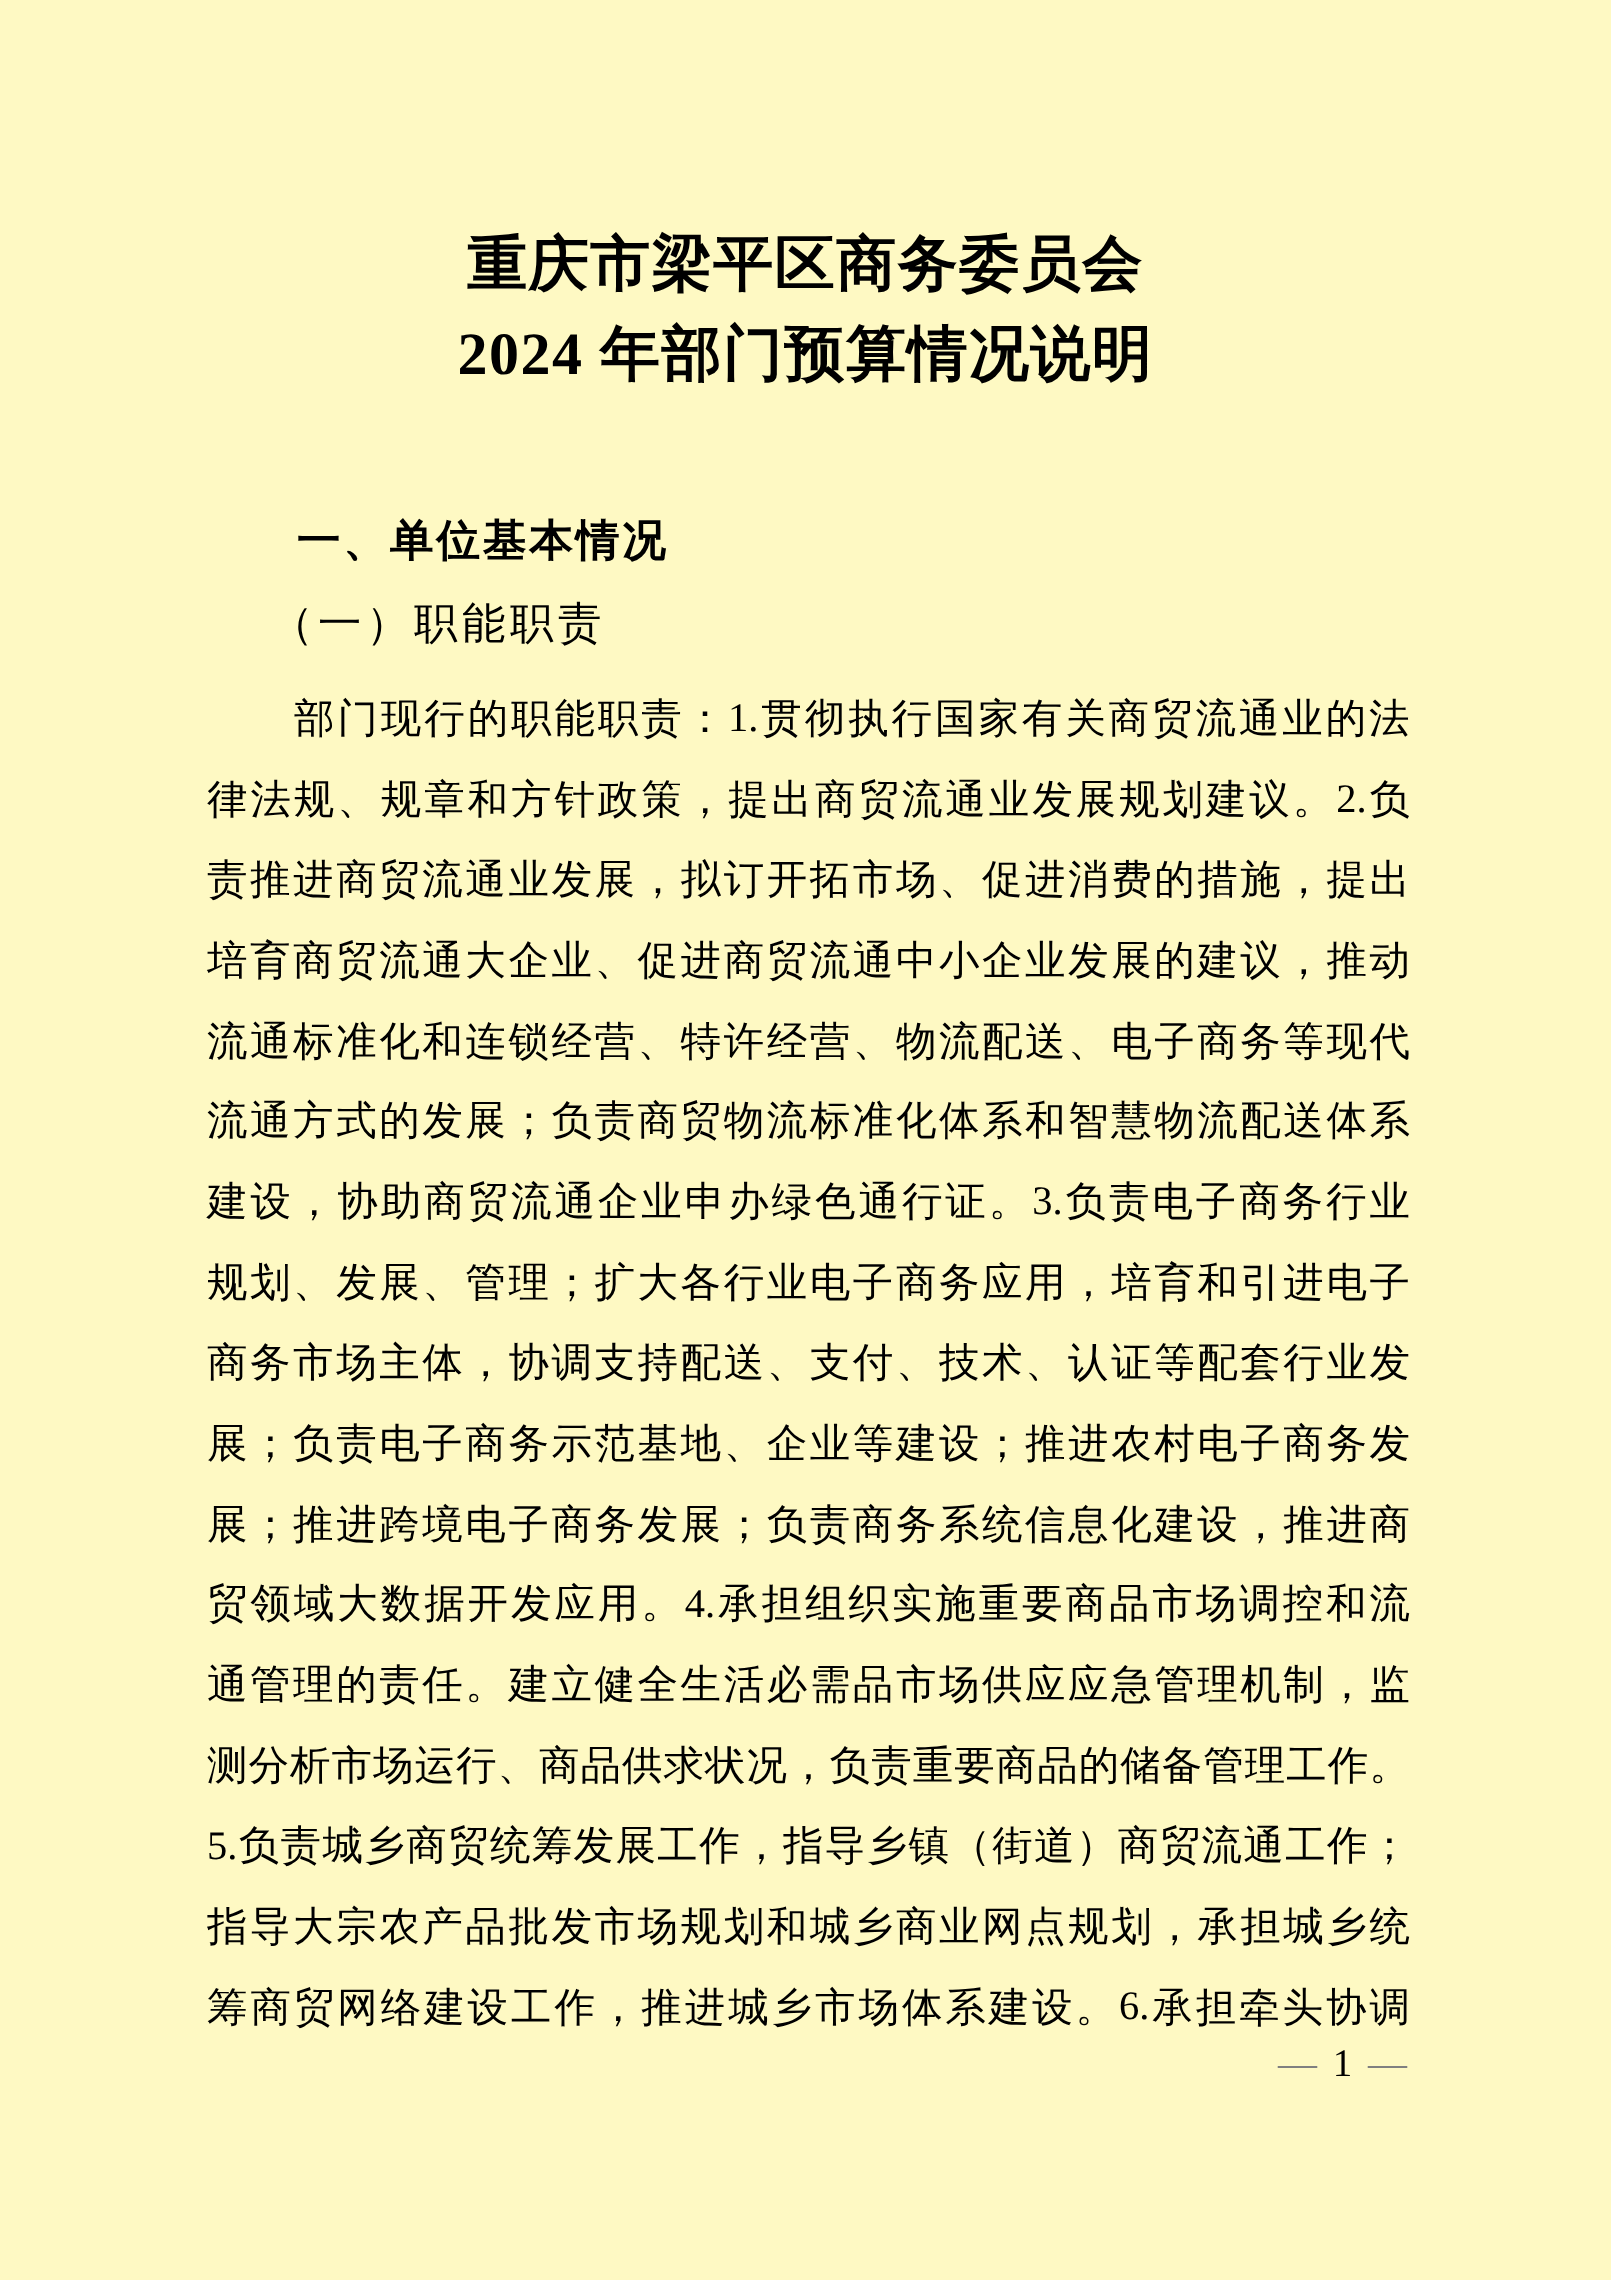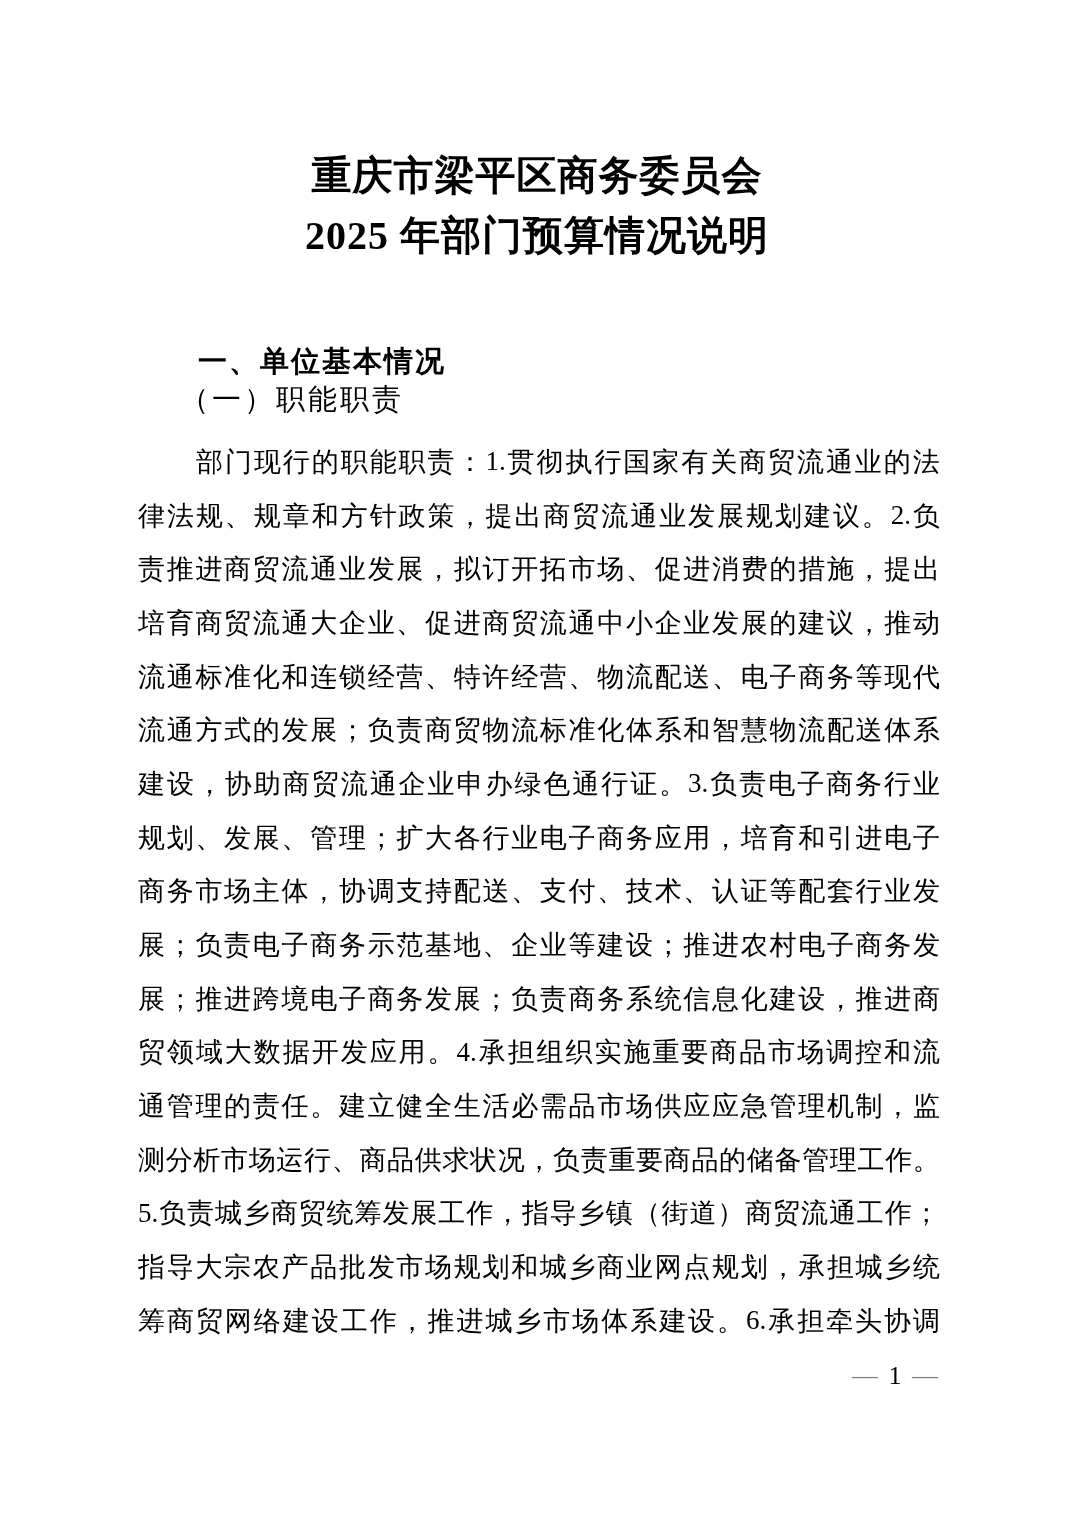--- a/index.html
+++ b/index.html
@@ -2,21 +2,21 @@
 <html><head>
 <meta charset="utf-8">
 <style>
   * { margin: 0; padding: 0; box-sizing: border-box; }
   html, body { background: #e8e8e8; }
   .page {
     position: relative;
     width: 1074px;
     height: 1520px;
     margin: 0 auto;
-    background: #ffffff;
+    background: #fef9c3;
     color: #000000;
     font-family: "Liberation Serif", "DejaVu Serif", serif;
     overflow: hidden;
   }
   .title-block {
     padding-top: 146px;
     text-align: center;
     font-size: 40px;
     font-weight: bold;
     line-height: 60px;
@@ -24,21 +24,21 @@
   }
   .section-heading {
     margin: 77px 0 0 198px;
     font-family: "Liberation Sans", "DejaVu Sans", sans-serif;
     font-size: 29px;
     font-weight: bold;
     line-height: 36px;
     letter-spacing: 2px;
   }
   .subsection-heading {
-    margin: 0 0 0 180px;
+    margin: 17px 0 0 180px;
     font-size: 29px;
     line-height: 40px;
     letter-spacing: 3px;
     font-style: normal;
   }
   .body-block {
     margin: 16px 0 0 138px;
     width: 802px;
     font-size: 27px;
   }
@@ -62,21 +62,21 @@
   }
   .footer .dash { color: #808080; }
 </style>
 </head>
 <body>
 
 <div class="page">
 
   <div class="title-block">
     <div>重庆市梁平区商务委员会</div>
-    <div>2025 年部门预算情况说明</div>
+    <div>2024 年部门预算情况说明</div>
   </div>
 
   <div class="section-heading">一、单位基本情况</div>
 
   <div class="subsection-heading">（一）职能职责</div>
 
   <div class="body-block">
     <div class="jline indent">
         <span>部</span>
         <span>门</span>

